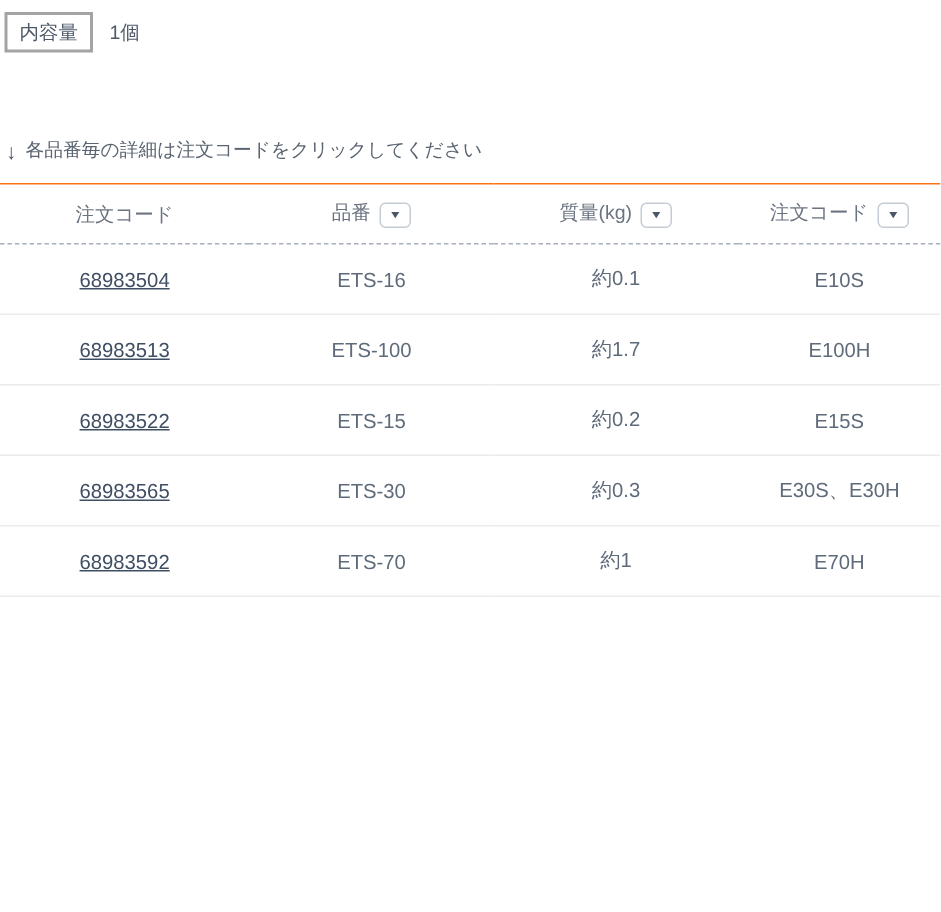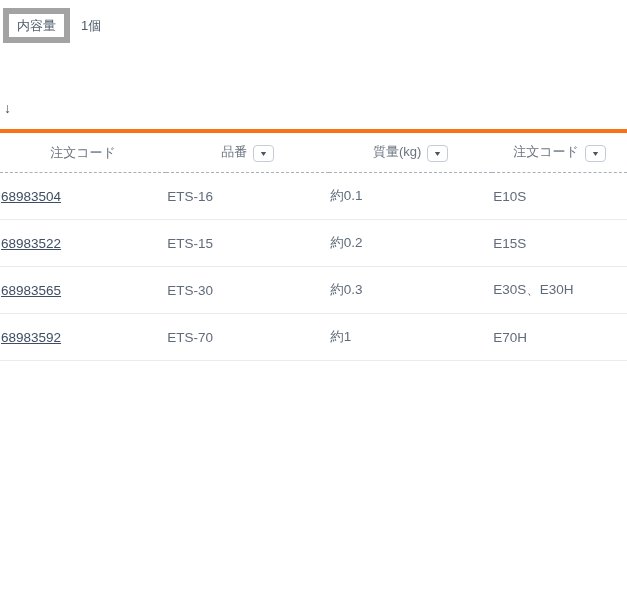--- a/index.html
+++ b/index.html
@@ -16,21 +16,21 @@
     height: 608px;
     position: relative;
   }
   
   .qty-row {
     display: flex;
     align-items: center;
     padding: 8px 0 0 3px;
   }
   .qty-label-box {
-    border: 6px solid #a3a3a3;
+    border: 2px solid #a3a3a3;
     padding: 4px 8px;
     font-size: 13px;
     color: #4e5a68;
     line-height: 15px;
     background: #fff;
   }
   .qty-value {
     margin-left: 11px;
     font-size: 13px;
     color: #4e5a68;
@@ -56,27 +56,27 @@
     table-layout: fixed;
     margin-top: 13px;
   }
   .spec-table thead th {
     height: 37px;
     font-weight: normal;
     font-size: 13px;
     color: #6a7380;
     text-align: center;
     vertical-align: middle;
-    border-top: 4px solid #f97316;
+    border-top: 1px solid #f97316;
     border-bottom: 1px dashed #a8b0ba;
     white-space: nowrap;
   }
   .spec-table tbody td {
     height: 44px;
-    text-align: left;
+    text-align: center;
     vertical-align: middle;
     font-size: 13.5px;
     color: #5f6b7a;
     border-bottom: 1px solid #ebebeb;
     white-space: nowrap;
   }
   .code-link {
     color: #3f4e63;
     text-decoration: underline;
     cursor: pointer;
@@ -107,20 +107,21 @@
 
 <div class="page">
 
   <div class="qty-row">
     <span class="qty-label-box">内容量</span>
     <span class="qty-value">1個</span>
   </div>
 
   <div class="note">
     <span class="arrow">↓</span>
+    <span>各品番毎の詳細は注文コードをクリックしてください</span>
   </div>
 
   <table class="spec-table">
     <colgroup>
       <col style="width:26.5%">
       <col style="width:26%">
       <col style="width:26%">
       <col style="width:21.5%">
     </colgroup>
     <thead>
@@ -146,20 +147,26 @@
       </tr>
     </thead>
     <tbody>
         <tr>
           <td><a class="code-link" href="#">68983504</a></td>
           <td>ETS-16</td>
           <td>約0.1</td>
           <td>E10S</td>
         </tr>
         <tr>
+          <td><a class="code-link" href="#">68983513</a></td>
+          <td>ETS-100</td>
+          <td>約1.7</td>
+          <td>E100H</td>
+        </tr>
+        <tr>
           <td><a class="code-link" href="#">68983522</a></td>
           <td>ETS-15</td>
           <td>約0.2</td>
           <td>E15S</td>
         </tr>
         <tr>
           <td><a class="code-link" href="#">68983565</a></td>
           <td>ETS-30</td>
           <td>約0.3</td>
           <td>E30S、E30H</td>

